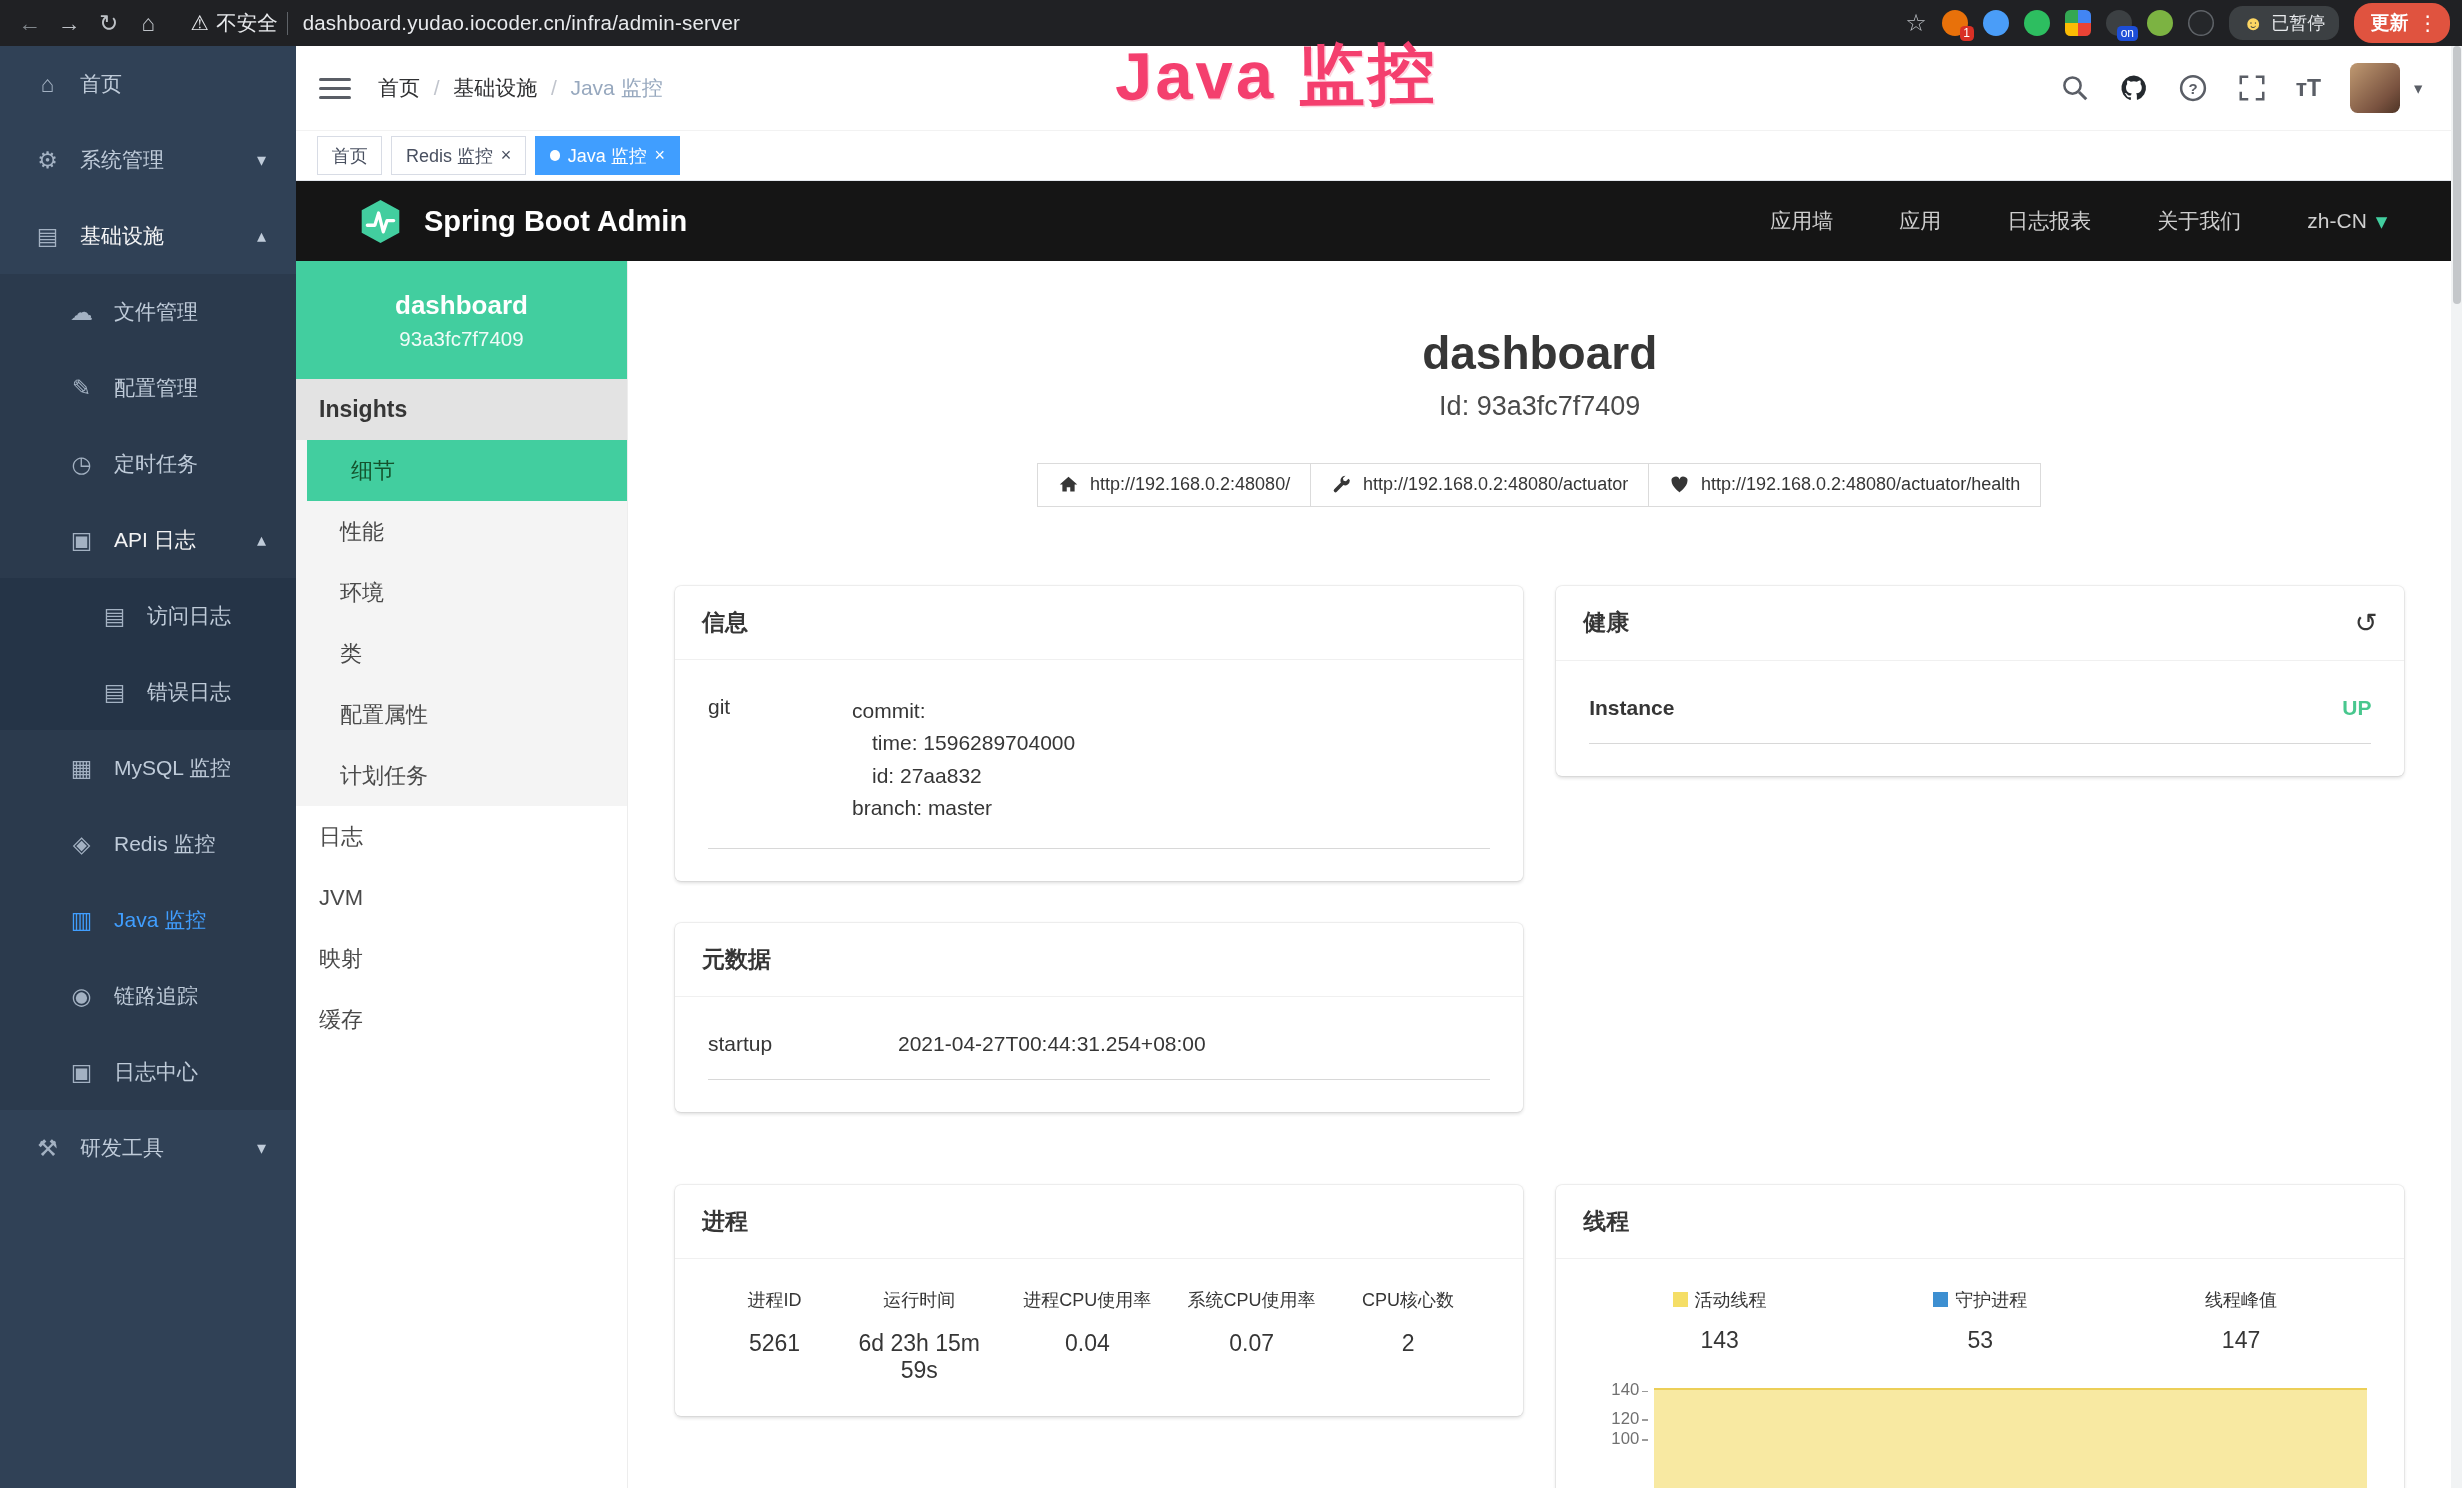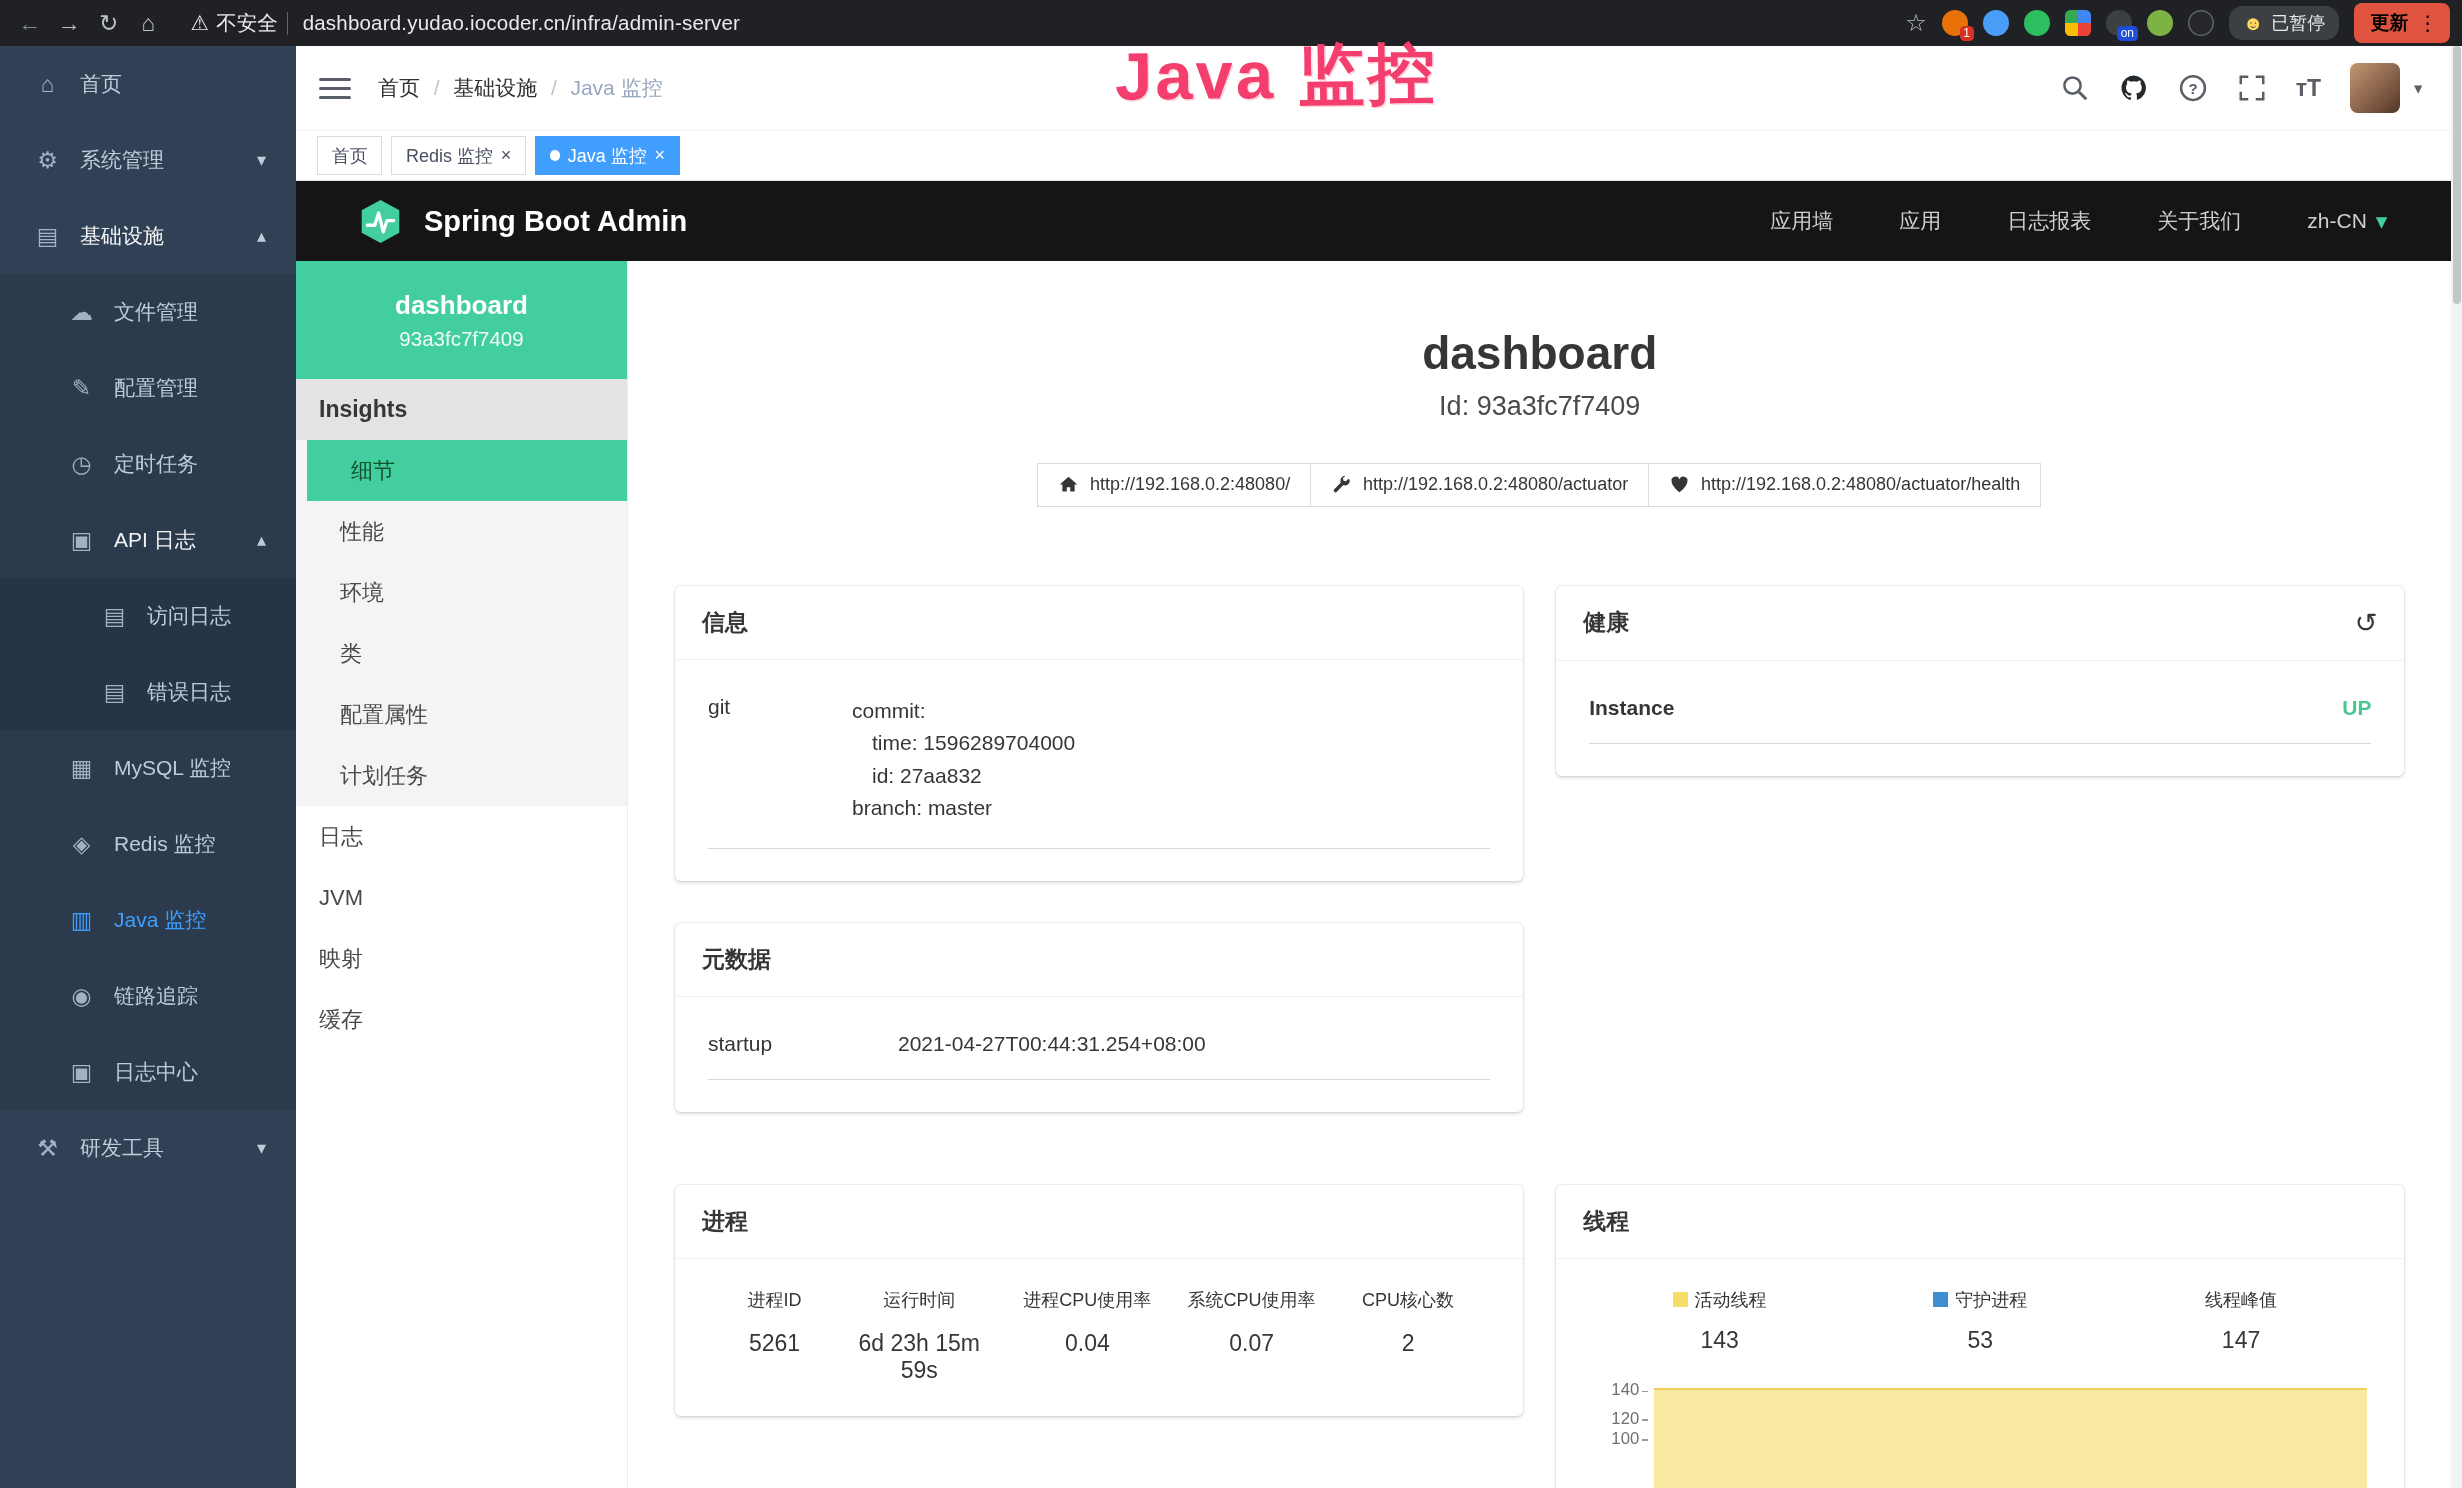--- a/index.html
+++ b/index.html
@@ -17,21 +17,21 @@
   .url-sep { width:0.8px; height:23px; background:#5f6368; margin-right:15px; }
   .url-text { color:#e8eaed; letter-spacing:0.2px; white-space:nowrap; }
   .right-tools { display:flex; align-items:center; gap:15px; margin-left:auto; flex-shrink:0; }
   .star { color:#bdc1c6; font-size:24px; }
   .ext { width:26px; height:26px; border-radius:50%; position:relative; flex-shrink:0; display:inline-block; }
   .ext.grid { border-radius:5.3px; background:conic-gradient(#4285f4 0 25%, #ea4335 0 50%, #fbbc04 0 75%, #34a853 0); }
   .ext .badge { position:absolute; right:-6px; bottom:-4.6px; background:#d93025; color:#fff; font-size:12px; border-radius:4.6px; padding:0 3.8px; line-height:14.4px; }
   .ext .badge.on { background:#1d4ed8; }
   .paused-pill { display:flex; align-items:center; gap:7.6px; background:#3c4043; border-radius:13.7px; padding:5.3px 13.7px; color:#e8eaed; font-size:18px; white-space:nowrap; }
   .paused-pill .face { color:#fdd663; font-size:20px; }
-  .update-pill { display:flex; align-items:center; gap:9px; background:#e0533f; border-radius:8px; padding:6.8px 12px 6.8px 16.7px; color:#000000; font-size:19px; font-weight:700; white-space:nowrap;text-align:right; }
+  .update-pill { display:flex; align-items:center; gap:9px; background:#e0533f; border-radius:18px; padding:6.8px 12px 6.8px 16.7px; color:#ffffff; font-size:19px; font-weight:700; white-space:nowrap;text-align:right; }
   .update-pill .kebab { font-size:20.5px; font-weight:400; }
 
   
   .annotation { position:absolute; left:1115px; top:30px; z-index:60; color:#f43f6e; font-size:67px; font-weight:800; letter-spacing:3px; transform:rotate(-0.6deg); text-shadow:1.5px 1.5px 0 rgba(244,63,110,.22); white-space:nowrap; }
 
   
   .app { position:absolute; top:46px; left:0; right:0; bottom:0; display:flex; }
 
   
   .yudao-sidebar { width:296px; flex-shrink:0; background:#304156; color:#bfcbd9; overflow:hidden; }

